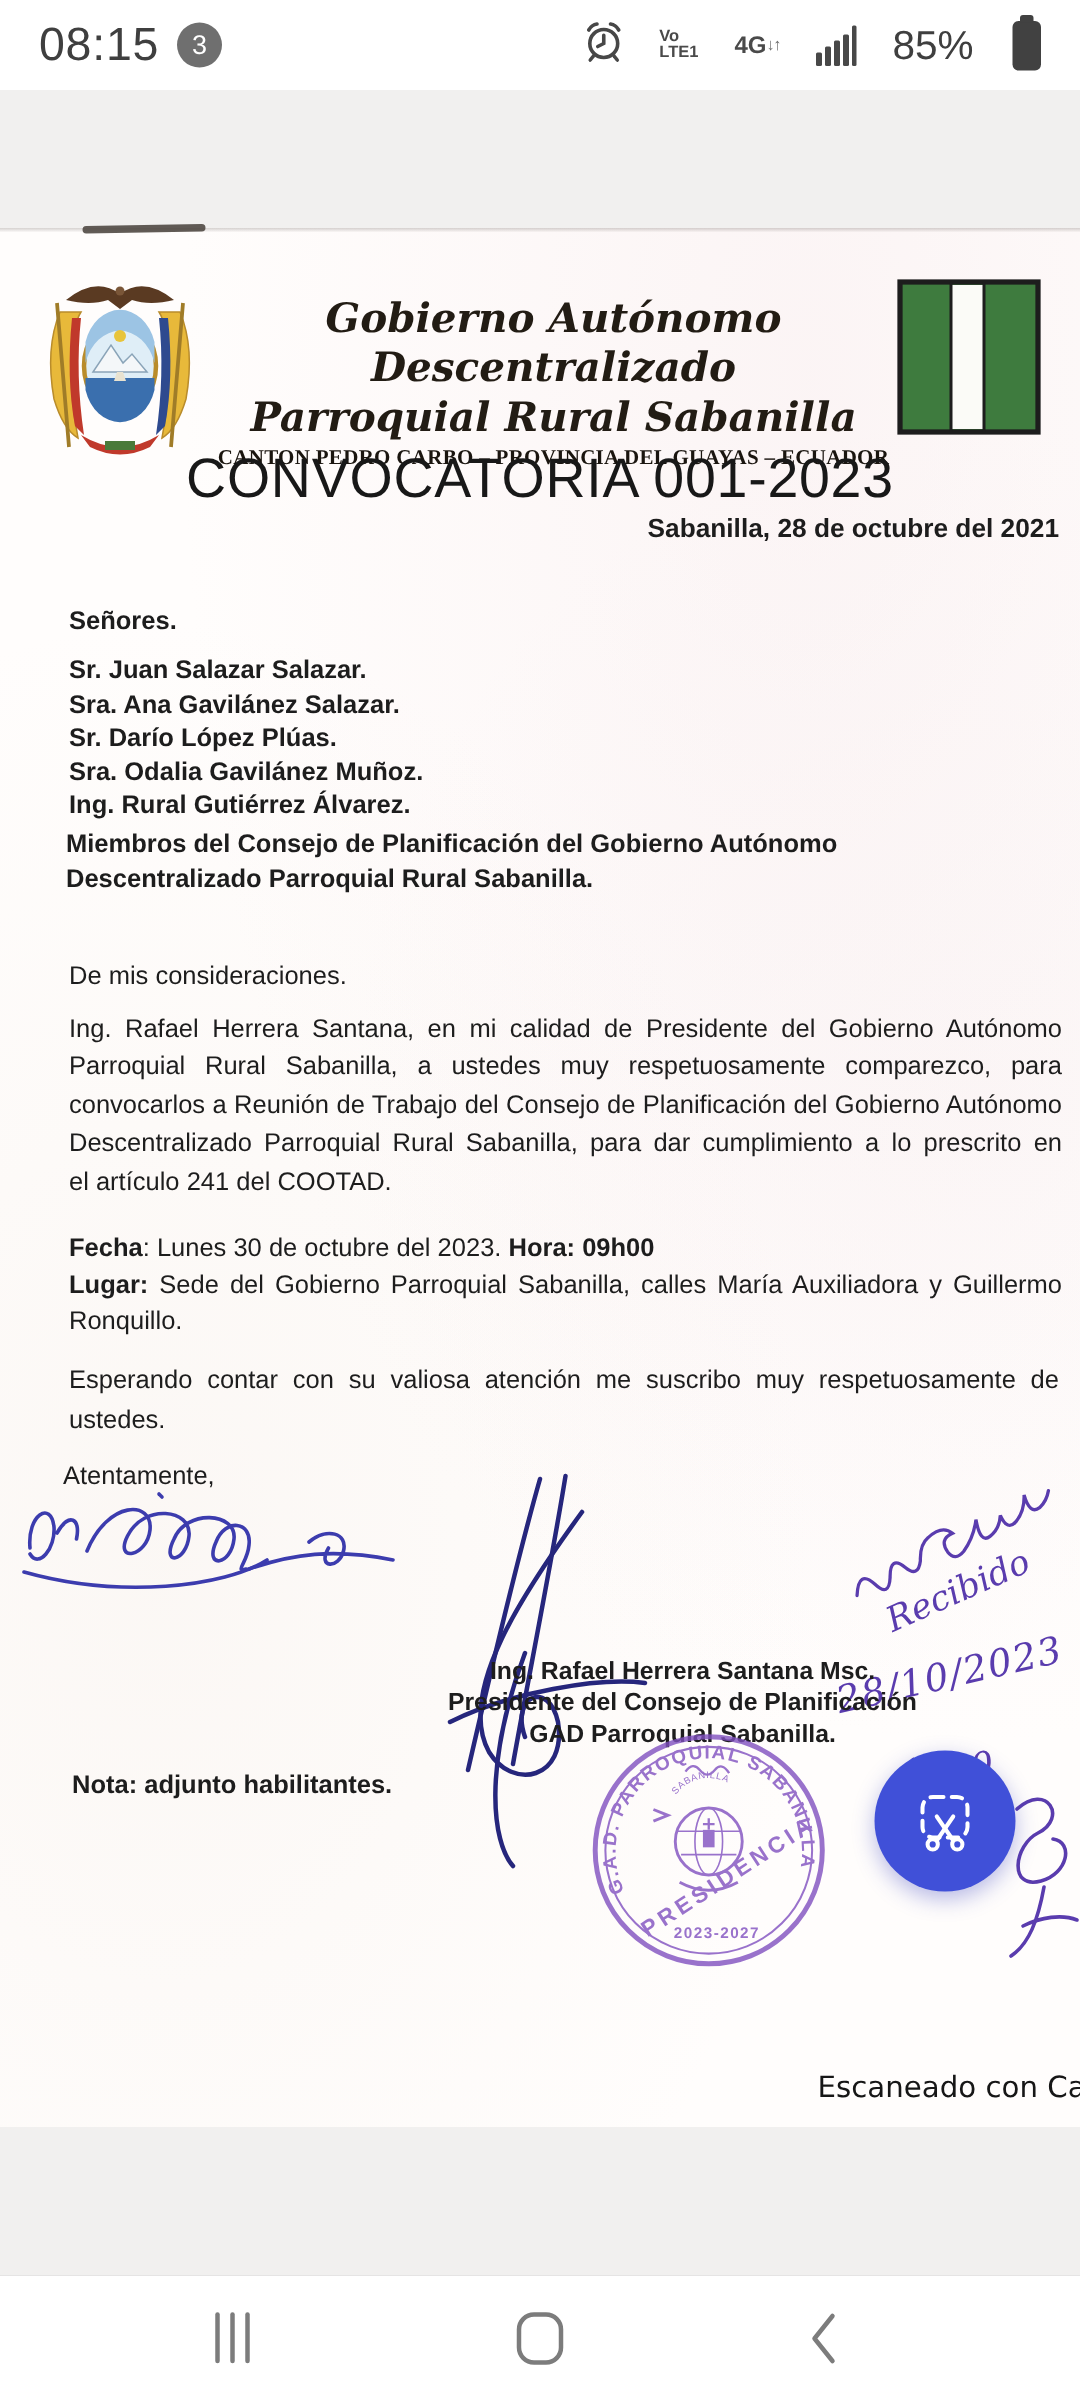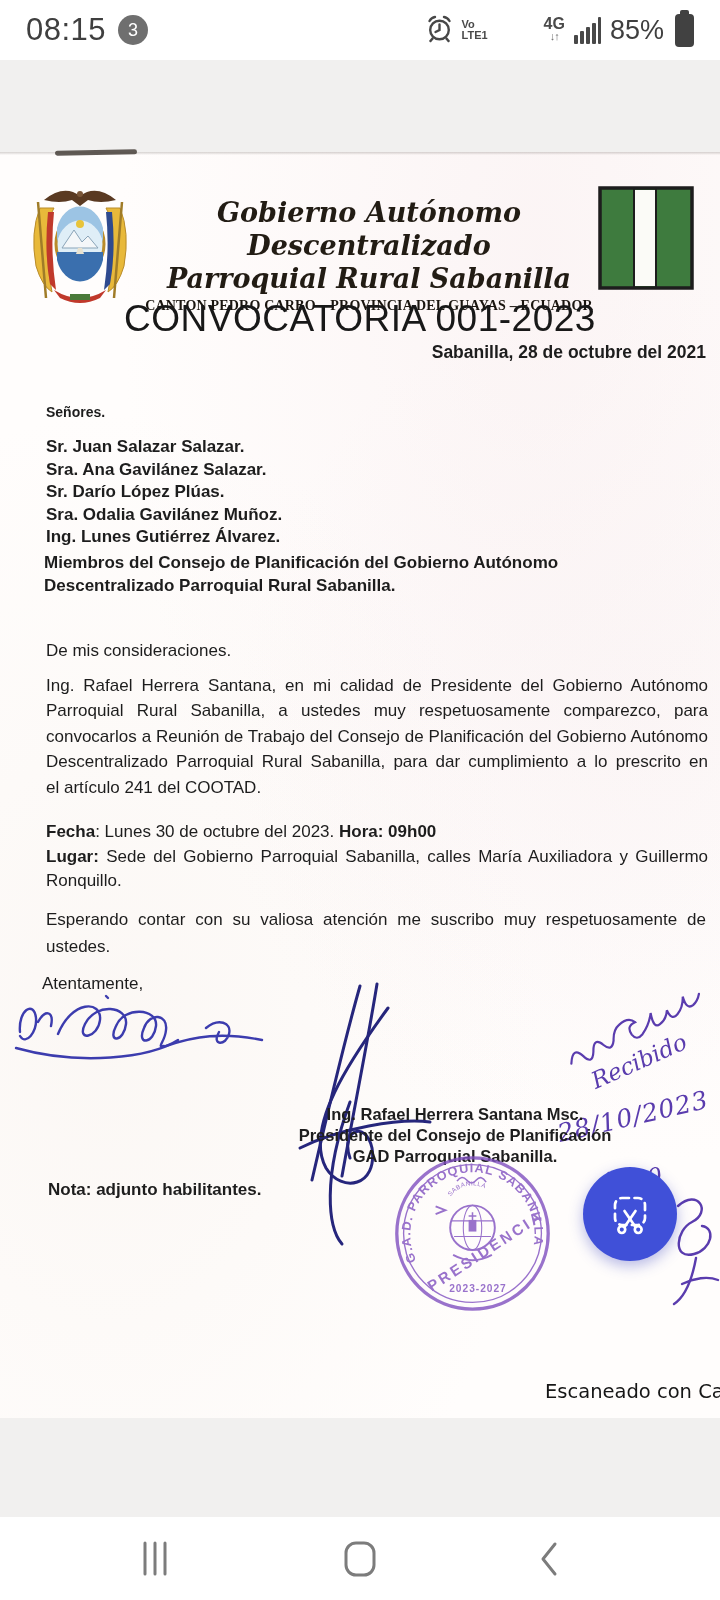--- a/index.html
+++ b/index.html
@@ -6,23 +6,23 @@
   .screen{position:relative;width:720px;height:1600px;overflow:hidden;background:#a3a3a3;
           font-family:"Liberation Sans",sans-serif;color:#1d1d1d;}
 
   
   .status-bar{position:absolute;left:0;top:0;width:720px;height:60px;background:#fff;
               display:flex;align-items:center;justify-content:space-between;padding:0 26px;box-sizing:border-box;}
   .sb-left{display:flex;align-items:center;gap:12px;}
   .sb-time{font-size:31px;color:#3f3f3f;letter-spacing:.5px;}
   .sb-badge{width:30px;height:30px;border-radius:50%;background:#6f6f6f;color:#fff;font-size:18px;
             display:flex;align-items:center;justify-content:center;}
-  .sb-right{display:flex;align-items:center;gap:9px;}
+  .sb-right{display:flex;align-items:center;gap:24px;}
   .volte{display:flex;flex-direction:column;line-height:11px;color:#4a4a4a;font-size:11px;font-weight:bold;}
-  .netg{display:flex;flex-direction:column;align-items:center;line-height:13px;color:#4a4a4a;margin-left:47px;}
+  .netg{display:flex;flex-direction:row;align-items:center;line-height:13px;color:#4a4a4a;}
   .netg .g4{font-size:16px;font-weight:bold;}
   .netg .arr{font-size:11px;color:#6e6e6e;letter-spacing:-1px;}
   .sigbars{display:flex;align-items:flex-end;gap:2px;height:27px;}
   .sigbars i{display:block;background:#484848;width:4px;border-radius:1px;}
   .sb-batt-pct{font-size:27px;color:#3f3f3f;}
   .battery{width:19px;height:33px;background:#414141;border-radius:4px;position:relative;margin-left:2px;}
   .battery:before{content:"";position:absolute;top:-4px;left:5px;width:9px;height:5px;background:#414141;border-radius:2px 2px 0 0;}
 
   
   .gap-top{position:absolute;left:0;top:60px;width:720px;height:92px;background:#f1f0ef;}
@@ -41,21 +41,21 @@
   .scan-edge{position:absolute;left:0;top:0;width:100%;height:3px;background:linear-gradient(180deg,rgba(90,80,75,.25),transparent);}
 
   .abs{position:absolute;}
   .hdr-titles{left:128px;top:44px;width:482px;text-align:center;
               font-family:"DejaVu Serif",serif;font-style:italic;font-weight:bold;color:#221c14;}
   .hdr-line{font-size:27px;line-height:33px;}
   .hdr-sub{font-family:"Liberation Serif",serif;font-style:normal;font-weight:bold;font-size:14px;
            letter-spacing:.2px;margin-top:3px;color:#1a150f;}
   .convocatoria{left:60px;top:146px;width:600px;text-align:center;font-size:37px;color:#181818;letter-spacing:.5px;}
   .dateline{top:190px;right:14px;font-weight:bold;font-size:17.5px;}
-  .salutation{left:46px;top:252px;font-weight:bold;font-size:14px;}
+  .salutation{left:46px;top:252px;font-weight:bold;font-size:17px;}
   .recipients{left:46px;top:284px;font-weight:bold;font-size:17px;line-height:22.6px;}
   .role{left:44px;top:400px;font-weight:bold;font-size:17px;line-height:22.6px;}
   .greeting{left:46px;top:489px;font-size:17px;}
   .bodytext{left:46px;top:521px;width:662px;font-size:17px;line-height:25.4px;}
   .jline{text-align:justify;text-align-last:justify;}
   .fechablock{left:46px;top:668px;width:662px;font-size:17px;line-height:24.6px;}
   .closing{left:46px;top:754px;width:660px;font-size:17px;line-height:27px;}
   .atentamente{left:42px;top:822px;font-size:17px;}
   .signer{left:250px;top:952px;width:410px;text-align:center;font-weight:bold;font-size:16.5px;line-height:20.8px;z-index:4;}
   .nota{left:48px;top:1028px;font-weight:bold;font-size:17px;}
@@ -160,21 +160,21 @@
 
     <div class="abs convocatoria">CONVOCATORIA 001-2023</div>
     <div class="abs dateline">Sabanilla, 28 de octubre del 2021</div>
     <div class="abs salutation">Señores.</div>
 
     <div class="abs recipients">
       <div>Sr. Juan Salazar Salazar.</div>
       <div>Sra. Ana Gavilánez Salazar.</div>
       <div>Sr. Darío López Plúas.</div>
       <div>Sra. Odalia Gavilánez Muñoz.</div>
-      <div>Ing. Lunes Gutiérrez Álvarez.</div>
+      <div>Ing. Rural Gutiérrez Álvarez.</div>
     </div>
 
     <div class="abs role">
       <div>Miembros del Consejo de Planificación del Gobierno Autónomo</div>
       <div>Descentralizado Parroquial Rural Sabanilla.</div>
     </div>
 
     <div class="abs greeting">De mis consideraciones.</div>
 
     <div class="abs bodytext">

